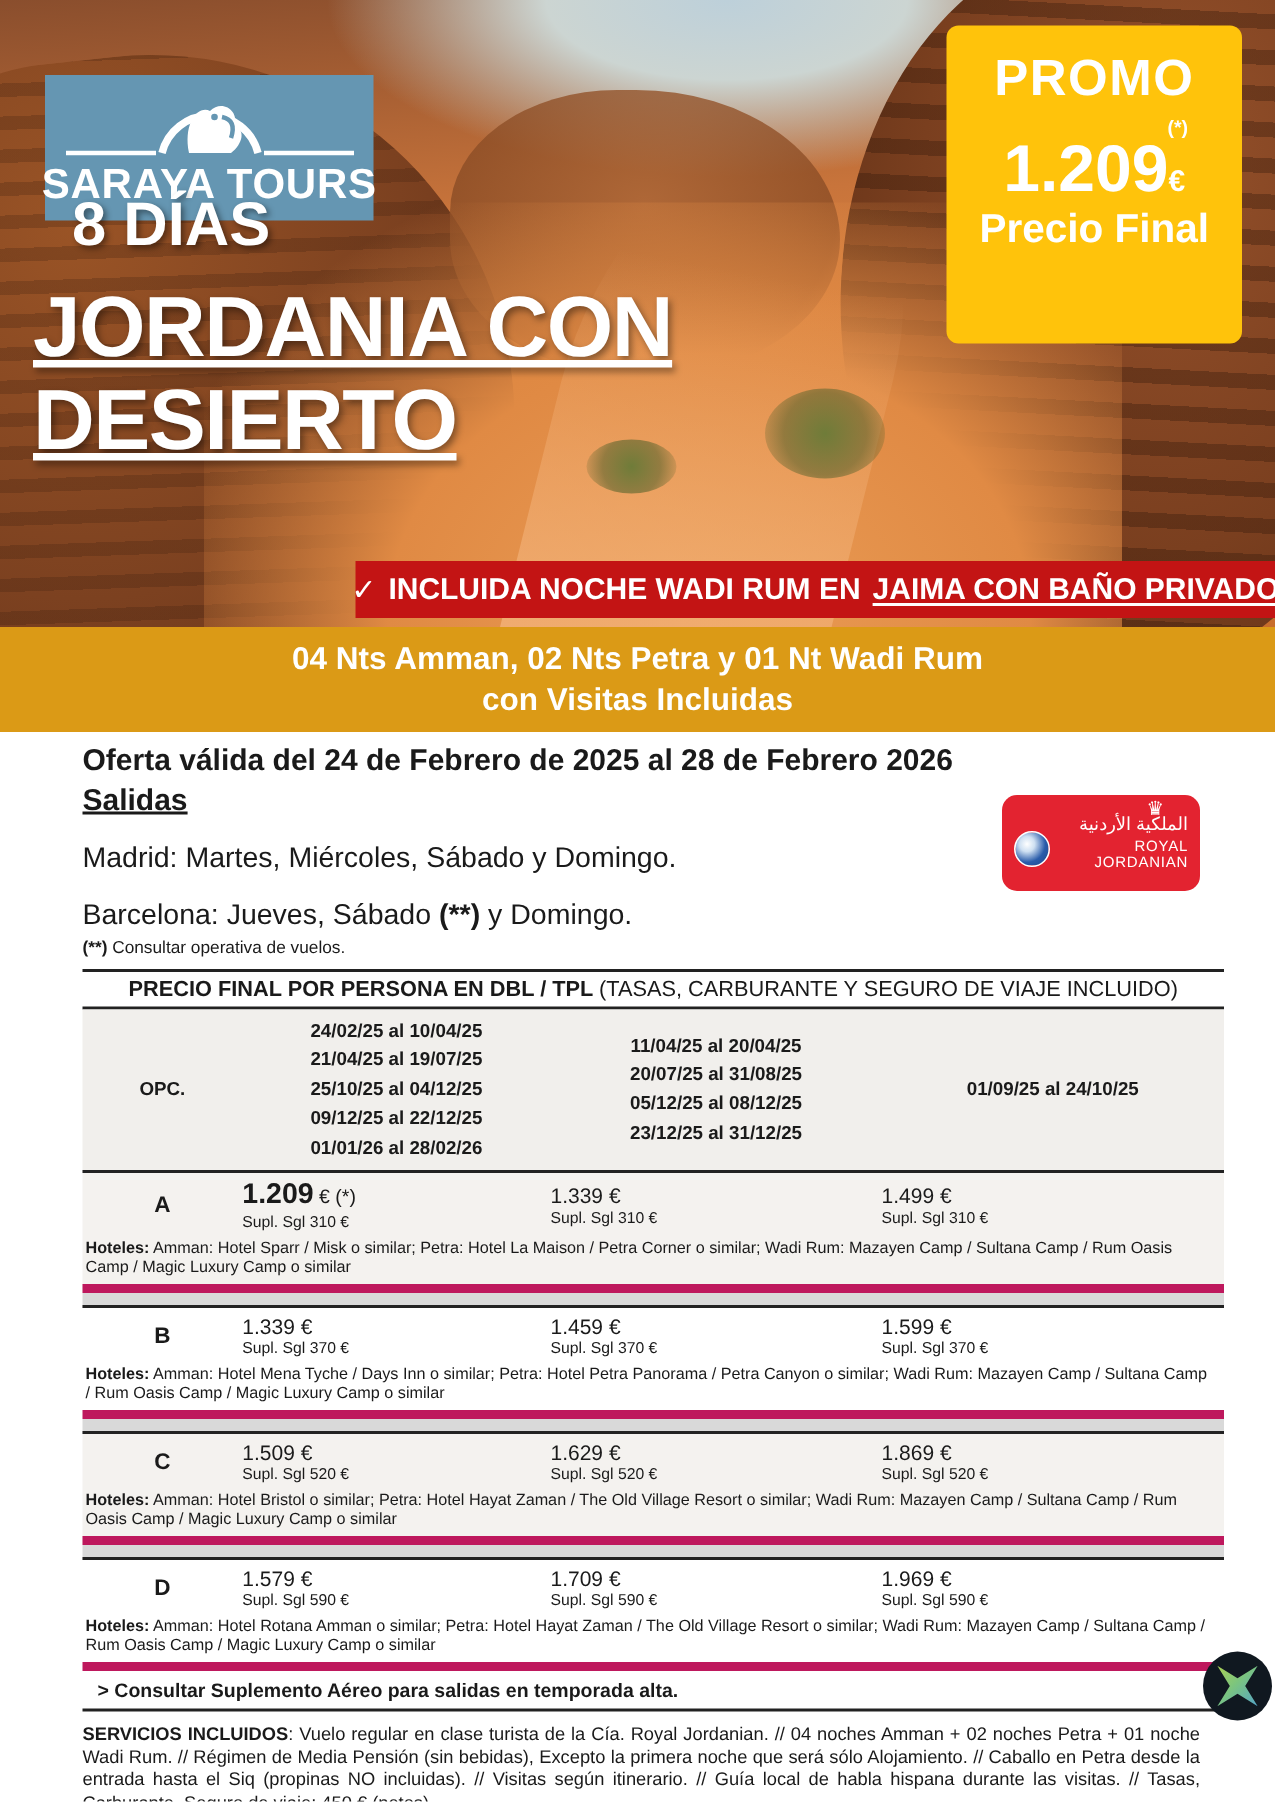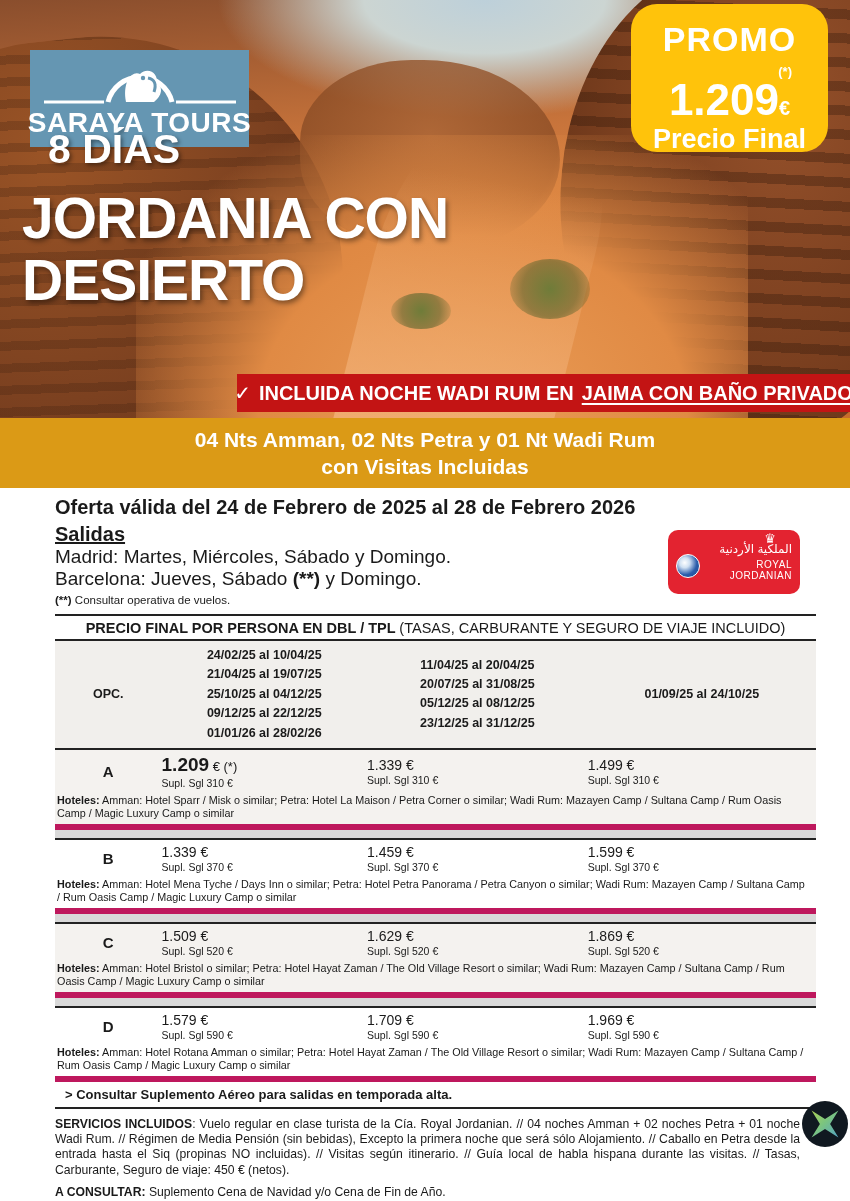--- a/index.html
+++ b/index.html
@@ -54,56 +54,56 @@
 
   .logo-box {
     position:absolute; left:30px; top:14px; width:219px; height:97px;
     background:#6596b2; display:flex; flex-direction:column; align-items:center;
     justify-content:flex-end; padding-bottom:8px;margin-top:36px;
   }
   .logo-mark { position:absolute; top:6px; left:0; width:100%; height:56px; }
   .logo-text { color:#fff; font-weight:bold; font-size:28px; letter-spacing:.5px; white-space:nowrap; }
 
   .promo-box {
-    position:absolute; right:22px; top:4px; width:197px; height:148px;
-    background:#ffc30b; border-radius:26px; color:#fff; text-align:center;
+    position:absolute; right:22px; top:17px; width:197px; height:212px;
+    background:#ffc30b; border-radius:8px; color:#fff; text-align:center;
   }
   .promo-label { font-size:34px; font-weight:bold; margin-top:16px; letter-spacing:1px; }
   .promo-star { font-size:13px; font-weight:bold; text-align:right; padding-right:36px; margin-top:6px; line-height:1; }
   .promo-price { font-size:44px; font-weight:bold; line-height:1; }
   .promo-cur { font-size:20px; font-weight:bold; }
   .promo-final { font-size:27px; font-weight:bold; margin-top:2px; }
 
   .hero-days {
     position:absolute; left:25px; top:126px; color:#fff; font-weight:bold; font-size:41px;
     text-shadow:2px 2px 4px rgba(0,0,0,.45);
     margin-left:23px;
   }
   .hero-title {
     position:absolute; left:22px; top:188px; color:#fff; font-weight:bold; font-size:57px;
-    line-height:1.08; text-shadow:2px 3px 5px rgba(0,0,0,.4); letter-spacing:-1px;
+    line-height:1.08; text-shadow:2px 3px 5px rgba(0,0,0,.4); letter-spacing:-1px;text-decoration:underline;
   }
   .ribbon {
     position:absolute; left:237px; right:0; top:374px; height:38px; background:#c31414;
     display:flex; align-items:center; justify-content:center; gap:8px;
     color:#fff; font-weight:bold; font-size:20px; white-space:nowrap;
   }
   .ribbon .u { text-decoration:underline; text-decoration-thickness:2px; text-underline-offset:3px; }
 
   
   .amber-band {
     flex:none; height:70px; background:#db9a16; color:#fff; font-weight:bold; font-size:21px;
     display:flex; flex-direction:column; align-items:center; justify-content:center; line-height:1.3;
   }
 
   
   .content { flex:none; position:relative; padding:8px 34px 0 55px; }
   .validity { font-size:20px; font-weight:bold; }
   .salidas { font-size:20px; font-weight:bold; text-decoration:underline; margin-top:4px; }
-  .dep-line { font-size:19px; margin-top:0; }
+  .dep-line { font-size:19px; margin-top:16px; }
   .note { font-size:11.5px; margin-top:4px; }
   .rj-logo {
     position:absolute; right:50px; top:42px; width:132px; height:64px; background:#e32330;
     border-radius:10px; color:#fff; display:flex; align-items:center; justify-content:center;
   }
   .rj-crown { position:absolute; top:2px; right:24px; font-size:13px; line-height:1; }
   .rj-round {
     position:absolute; left:8px; top:24px; width:24px; height:24px; border-radius:50%;
     background:radial-gradient(circle at 35% 35%, #ffffff 0%, #cfe0f2 25%, #2a5caa 60%, #1d4587 100%);
     border:1px solid #fff;

